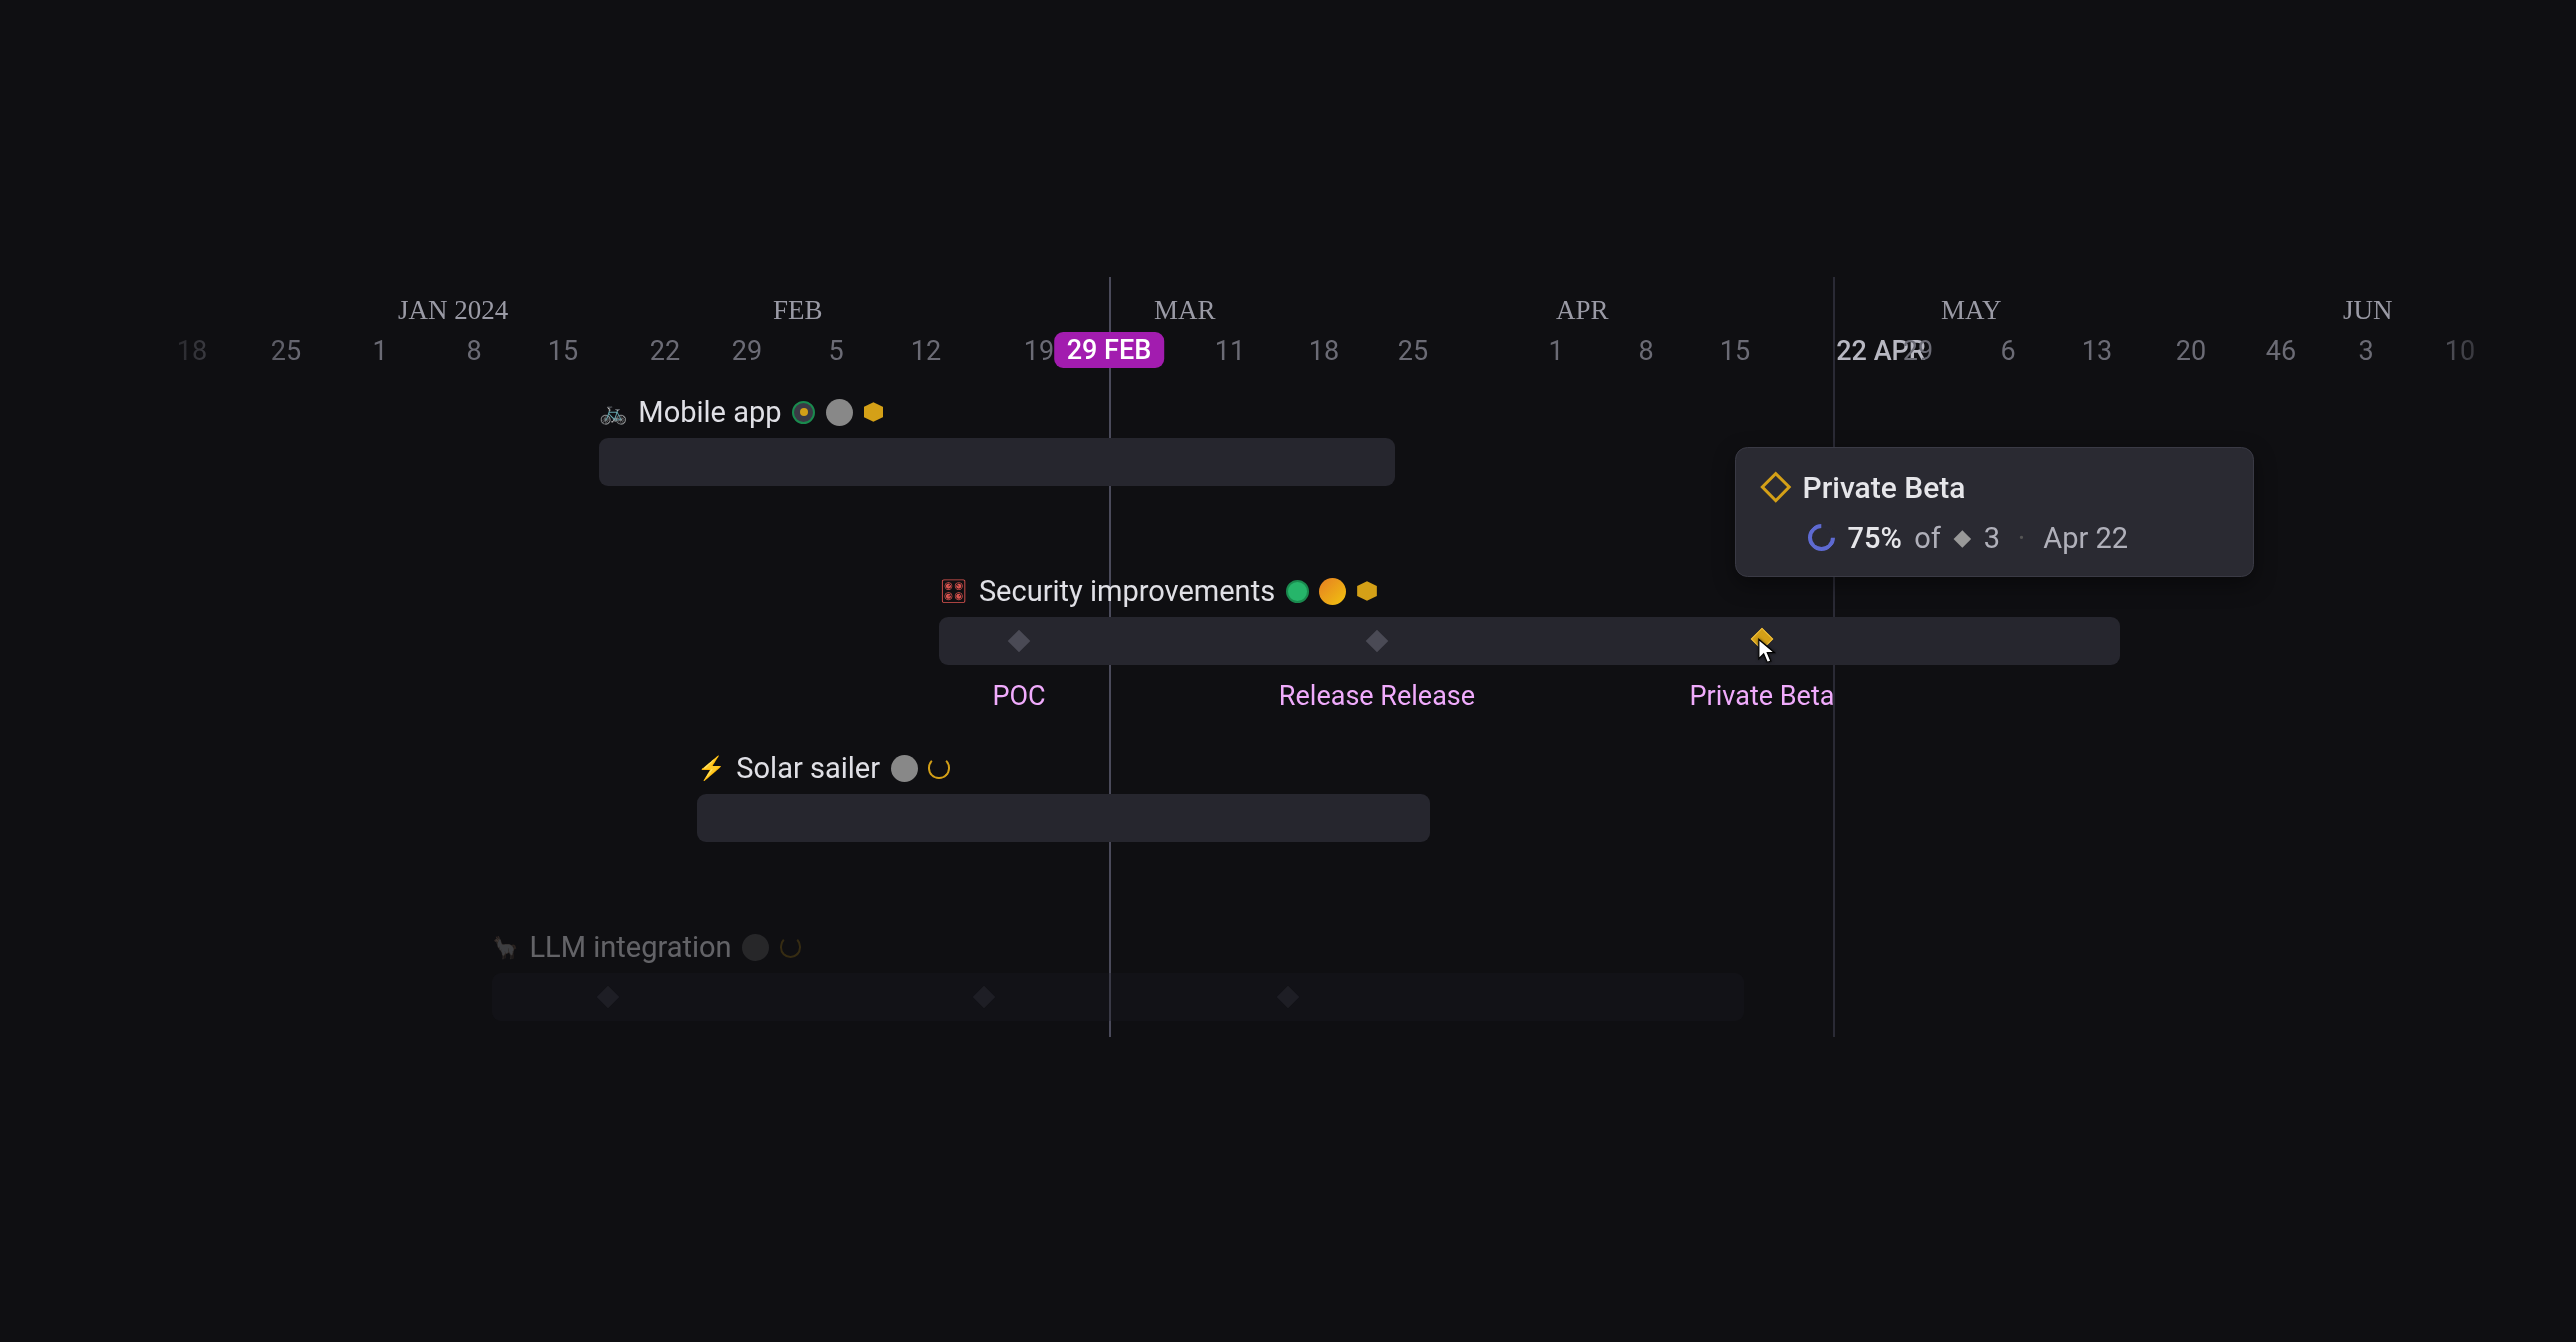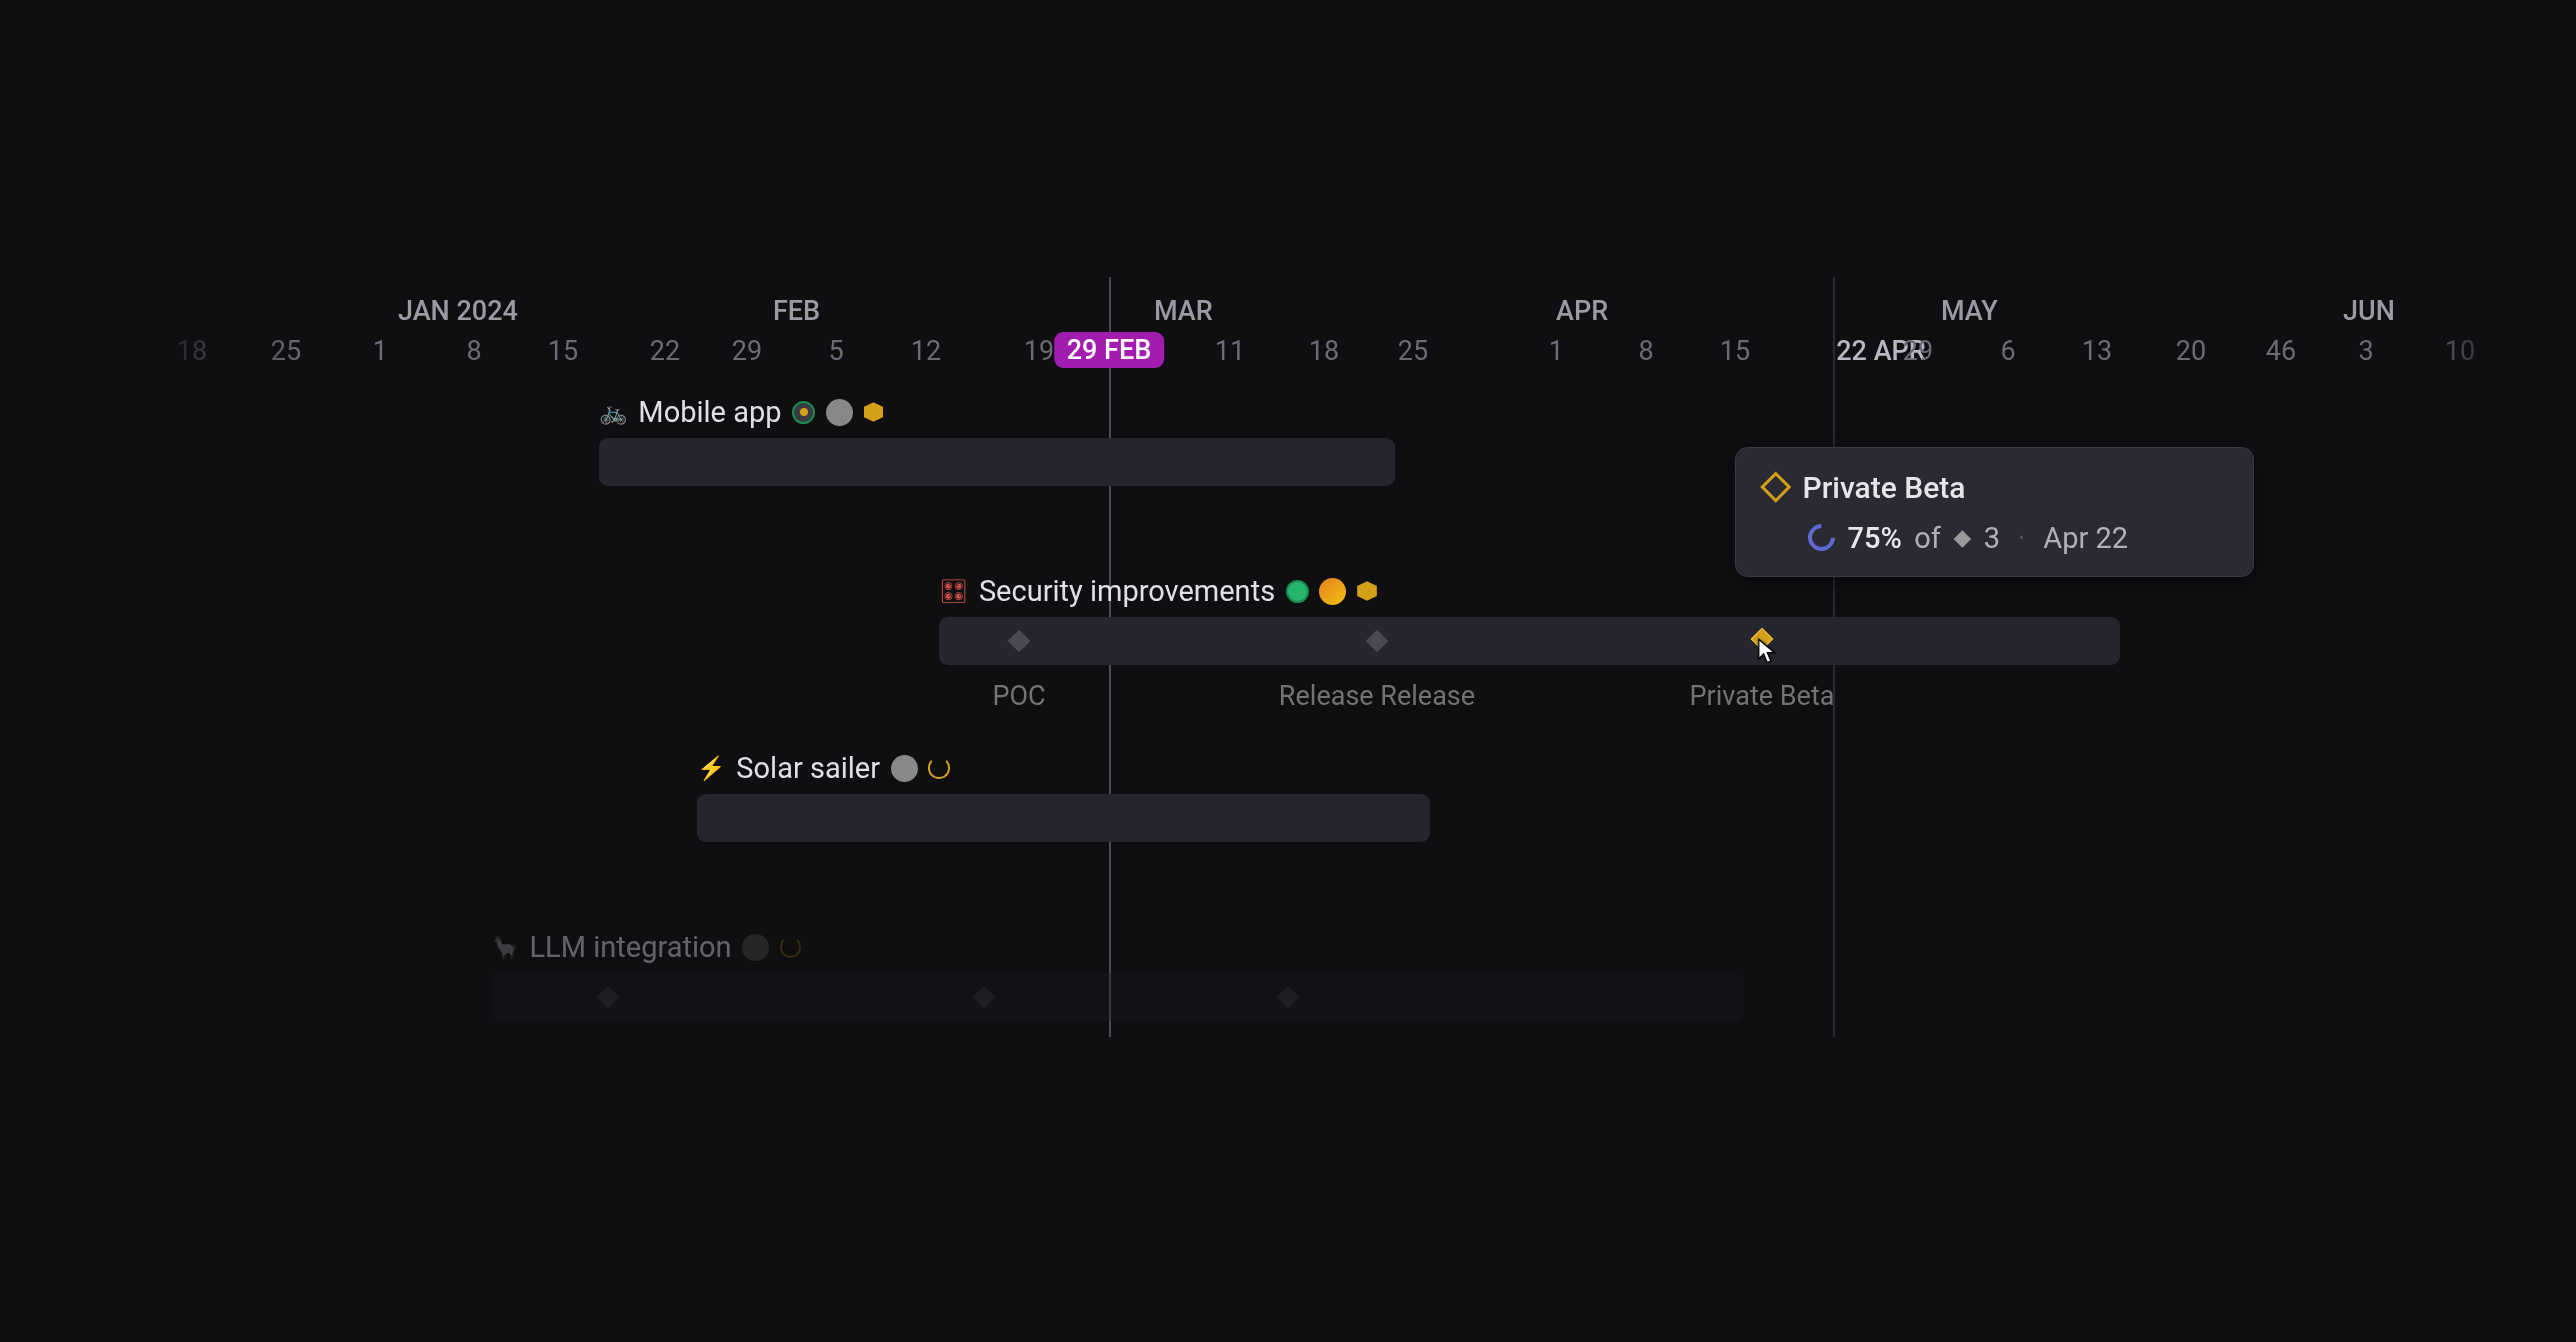--- a/index.html
+++ b/index.html
@@ -23,20 +23,21 @@
       display: flex;
       position: relative;
       height: 40px;
     }
     .month-label {
       position: absolute;
       color: #9a9aa5;
       font-size: 27px;
       font-weight: 500;
       top: 0;
+      font-family: Liberation Serif, serif;
     }
     .day-row {
       position: relative;
       height: 45px;
       margin-top: 0;
     }
     .day-label {
       position: absolute;
       color: #6b6b75;
       font-size: 27px;
@@ -127,21 +128,21 @@
       height: 16px;
       background: #4a4a55;
       transform: translateX(-50%) rotate(45deg);
     }
     .milestone-diamond.active {
       background: #d4a017;
       border: 1.8px solid #f0c040;
     }
     .milestone-label {
       position: absolute;
-      color: #737373;
+      color: #f0abfc;
       font-size: 27px;
       transform: translateX(-50%);
       white-space: nowrap;
     }
     .tooltip {
       position: absolute;
       background: #2a2a32;
       border: 0.9px solid #3a3a45;
       border-radius: 12.5px;
       padding: 21.5px 29px;

